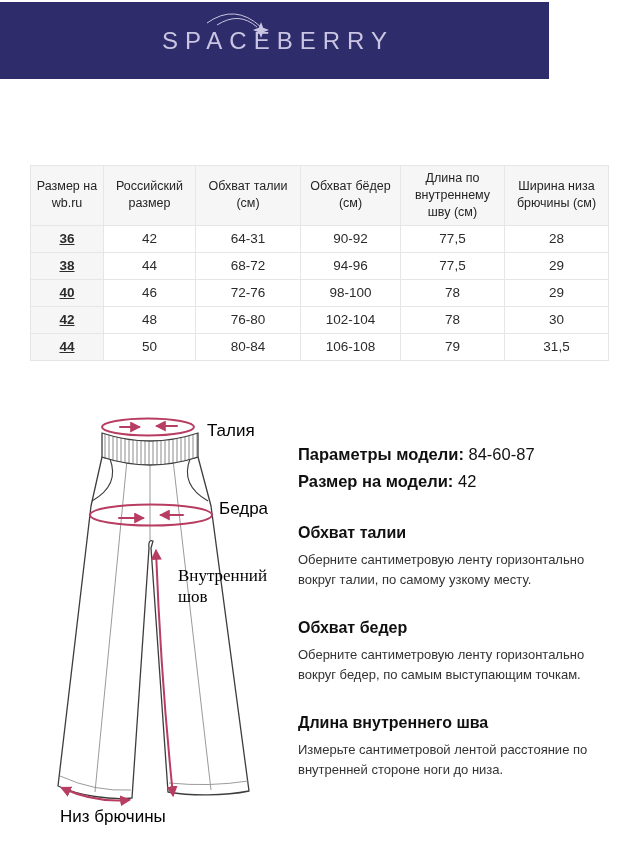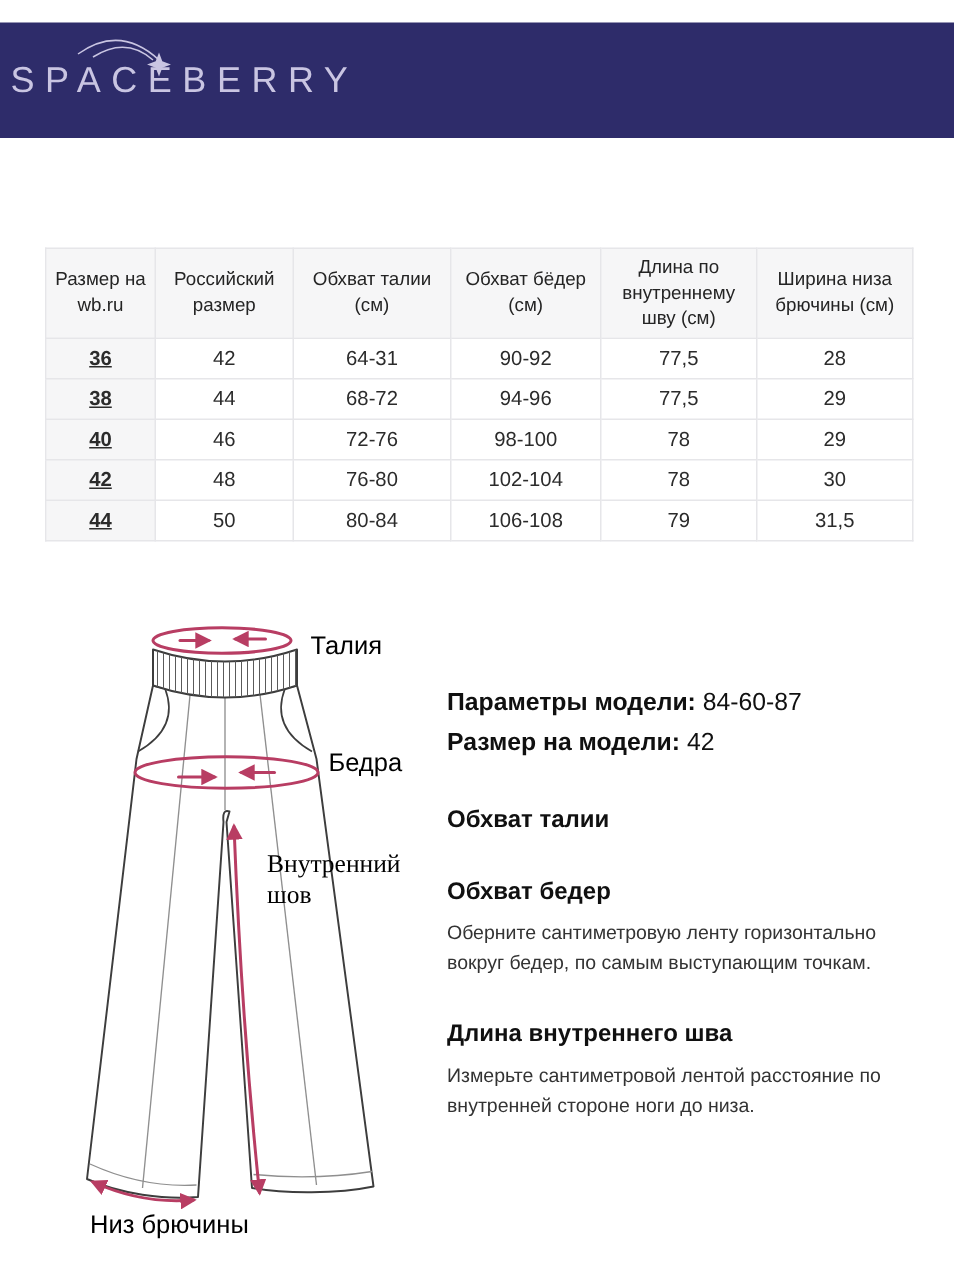--- a/index.html
+++ b/index.html
@@ -10,23 +10,23 @@
     --table_border:#e6e6e9;
   }
   *{box-sizing:border-box;margin:0;padding:0}
   html,body{width:636px;height:848px;}
   body{
     position:relative;overflow:hidden;background:#ffffff;
     font-family:"Liberation Sans", sans-serif;color:#222;
   }
   
   .hdr{
-    position:absolute;left:0;top:15px;width:636px;height:77px;
+    position:absolute;left:0;top:2px;width:549px;height:77px;
     background:var(--header_bg);
-    display:flex;align-items:center;justify-content:flex-start;
+    display:flex;align-items:center;justify-content:center;
   }
   .logo-wrap{position:relative}
   .logo-text{
     color:var(--logo_text);
     font-size:24px;letter-spacing:7px;font-weight:400;
     padding-left:7px; 
   }
   .star-svg{position:absolute;left:46px;top:-20px;}
   .star-svg path{stroke:var(--logo_text);fill:none;stroke-width:1}
   .star-svg .star{fill:var(--logo_text);stroke:none}
@@ -54,21 +54,21 @@
   .pants-svg .crease{fill:none;stroke:#8f8f8f;stroke-width:0.9}
   .pants-svg .rib{stroke:#5a5a5a;stroke-width:0.7}
   .pants-svg .pink{fill:none;stroke:var(--accent);stroke-width:2;stroke-linecap:round}
   .pants-svg marker path{fill:var(--accent)}
   .diag-label{
     position:absolute;font-size:17px;font-weight:500;color:#000000;
     line-height:21px;white-space:nowrap;
   }
   .diag-label.wrap{white-space:normal;width:106px;font-family:Liberation Serif, serif;}
   
-  .info-col{position:absolute;left:298px;top:455px;width:322px;}
+  .info-col{position:absolute;left:298px;top:441px;width:322px;}
   .model-line{font-size:16.5px;line-height:27px;color:#101010}
   .model-line .lbl{font-weight:700}
   .guide-section{margin-top:28px}
   .guide-section:first-of-type{margin-top:27px}
   .guide-title{font-size:16px;font-weight:700;color:#101010;line-height:20px}
   .guide-text{font-size:13px;line-height:20px;color:#333;margin-top:7px}
 </style>
 </head>
 <body>
 
@@ -208,20 +208,21 @@
       <span>84-60-87</span>
     </div>
     <div class="model-line">
       <span class="lbl">Размер на модели:</span>
       <span>42</span>
     </div>
   </div>
 
   <div class="guide-section">
     <div class="guide-title">Обхват талии</div>
+    <div class="guide-text">Оберните сантиметровую ленту горизонтально вокруг талии, по самому узкому месту.</div>
   </div>
   <div class="guide-section">
     <div class="guide-title">Обхват бедер</div>
     <div class="guide-text">Оберните сантиметровую ленту горизонтально вокруг бедер, по самым выступающим точкам.</div>
   </div>
   <div class="guide-section">
     <div class="guide-title">Длина внутреннего шва</div>
     <div class="guide-text">Измерьте сантиметровой лентой расстояние по внутренней стороне ноги до низа.</div>
   </div>
 </div>

